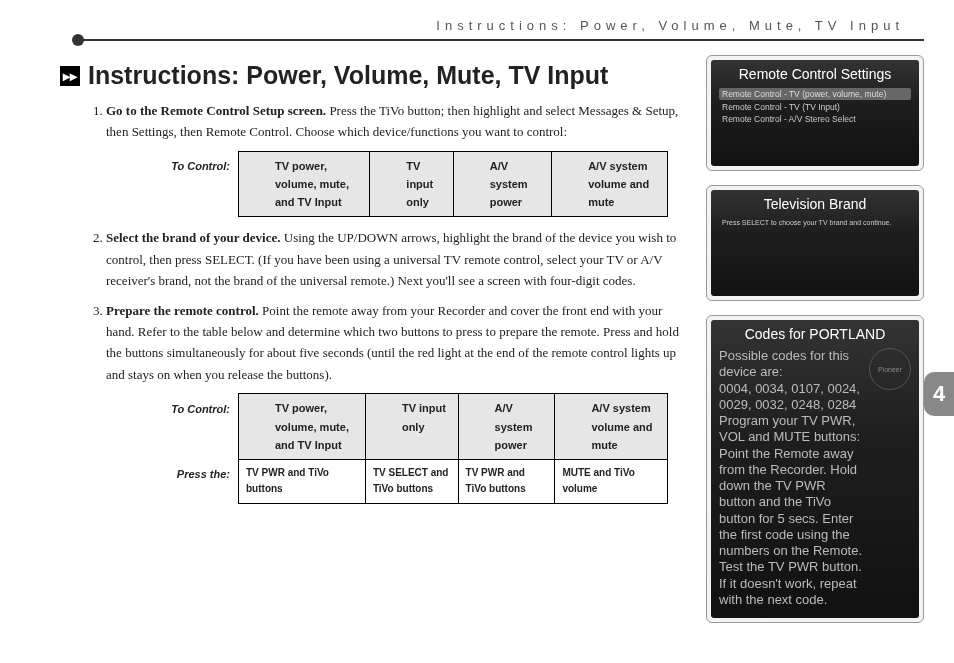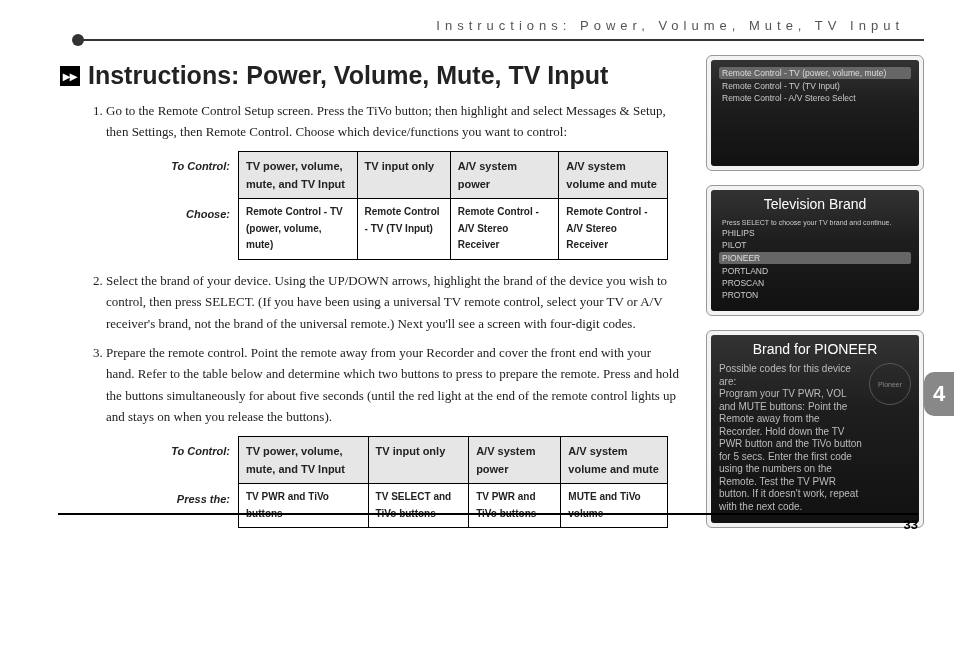--- a/index.html
+++ b/index.html
@@ -73,21 +73,21 @@
     font-size: 14px;
   }
   ol {
     margin: 0 0 0 20px;
     padding: 0 0 0 26px;
     font-size: 13px;
     line-height: 1.65;
     color: #222;
   }
   ol > li { margin-bottom: 8px; }
-  .bold { font-weight: normal; }
+  .bold { font-weight: bold; }
   .table-wrap { margin: 8px 12px 10px 40px; }
   table {
     border-collapse: collapse;
     font-family: Arial, Helvetica, sans-serif;
     font-size: 11px;
   }
   th.rowlabel {
     font-style: italic;
     font-weight: bold;
     text-align: right;
@@ -96,21 +96,21 @@
     border: none;
     background: none;
     width: 76px;
   }
   td, th.colhead {
     border: 1px solid #000;
     padding: 5px 7px;
     vertical-align: top;
     text-align: left;
   }
-  th.colhead { background: #e6e6e6; font-weight: bold; }
+  th.colhead { background: #e6e6e6; font-weight: bold; padding-left: 36px; }
   td.data { font-weight: bold; font-size: 10px; }
 
   
   .screen {
     border: 1px solid #999;
     border-radius: 6px;
     padding: 4px;
     background: #f3f3f3;
   }
   .screen-inner {
@@ -124,21 +124,21 @@
     box-sizing: border-box;
   }
   .screen-title {
     text-align: center;
     font-size: 14px;
     color: #fff;
     margin-bottom: 6px;
   }
   .sel { background: #666; border-radius: 2px; padding: 1px 3px; margin: 1px 0; display:block; font-size: 8.5px;}
   .opt { padding: 1px 3px; display:block; font-size: 8.5px; color:#ccc;}
-  .codes-text { font-size: 10px; color:#bbb; line-height: 1.25; }
+  .codes-text { font-size: 13px; color:#bbb; line-height: 1.25; }
   .codes-flex { display:flex; gap:6px; }
   .codes-circle { width:40px; height:40px; border:1px solid #555; border-radius:50%; flex:0 0 40px; display:flex; align-items:center; justify-content:center; font-size:7px; color:#888;}
 
   .chapter-tab {
     position: absolute;
     right: 0;
     top: 372px;
     width: 30px;
     height: 44px;
     background: #888;
@@ -183,27 +183,20 @@
 
           <div class="table-wrap">
             <table>
               <tbody>
                   <tr>
                 <th class="rowlabel">To Control:</th>
                 <th class="colhead">TV power, volume, mute, and TV Input</th>
                 <th class="colhead">TV input only</th>
                 <th class="colhead">A/V system power</th>
                 <th class="colhead">A/V system volume and mute</th>
-              </tr>
-              <tr>
-                <th class="rowlabel">Choose:</th>
-                <td class="data">Remote Control - TV (power, volume, mute)</td>
-                <td class="data">Remote Control - TV (TV Input)</td>
-                <td class="data">Remote Control - A/V Stereo Receiver</td>
-                <td class="data">Remote Control - A/V Stereo Receiver</td>
               </tr>
             </tbody>
               </table>
           </div>
         </li>
 
         <li>
           <span class="bold">Select the brand of your device.</span><span> Using the UP/DOWN arrows, highlight the brand of the device you wish to control, then press SELECT. (If you have been using a universal TV remote control, select your TV or A/V receiver's brand, not the brand of the universal remote.) Next you'll see a screen with four-digit codes.</span>
         </li>
 
@@ -230,51 +223,44 @@
             </tbody>
               </table>
           </div>
         </li>
       </ol>
     </div>
 
     <div class="side">
       <div class="screen">
         <div class="screen-inner">
+          <div class="screen-title">Remote Control Settings</div>
           <span class="sel">Remote Control - TV (power, volume, mute)</span>
           <span class="opt">Remote Control - TV (TV Input)</span>
           <span class="opt">Remote Control - A/V Stereo Select</span>
         </div>
       </div>
 
       <div class="screen">
         <div class="screen-inner">
           <div class="screen-title">Television Brand</div>
           <div class="opt" style="font-size:7px">Press SELECT to choose your TV brand and continue.</div>
-          <div id="brand-list">
-              <span class="opt">PHILIPS</span>
-              <span class="opt">PILOT</span>
-              <span class="sel">PIONEER</span>
-              <span class="opt">PORTLAND</span>
-              <span class="opt">PROSCAN</span>
-              <span class="opt">PROTON</span>
-            </div>
         </div>
       </div>
 
       <div class="screen">
         <div class="screen-inner">
-          <div class="screen-title">Brand for PIONEER</div>
+          <div class="screen-title">Codes for PORTLAND</div>
           <div class="codes-flex">
             <div style="flex:1">
               <div class="codes-text">Possible codes for this device are:</div>
+              <div class="codes-text">0004, 0034, 0107, 0024, 0029, 0032, 0248, 0284</div>
               <div class="codes-text" style="margin-top:0">Program your TV PWR, VOL and MUTE buttons: Point the Remote away from the Recorder. Hold down the TV PWR button and the TiVo button for 5 secs. Enter the first code using the numbers on the Remote. Test the TV PWR button. If it doesn't work, repeat with the next code.</div>
             </div>
             <div class="codes-circle">Pioneer</div>
           </div>
         </div>
       </div>
     </div>
   </div>
 
   <div class="chapter-tab">4</div>
-  <div class="page-num">33</div>
 </div>
 
 </body></html>

